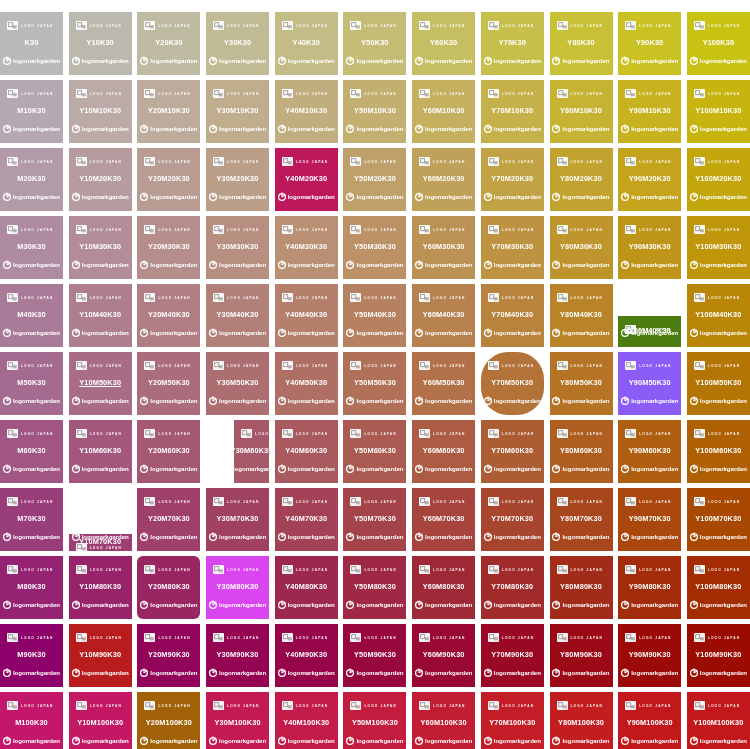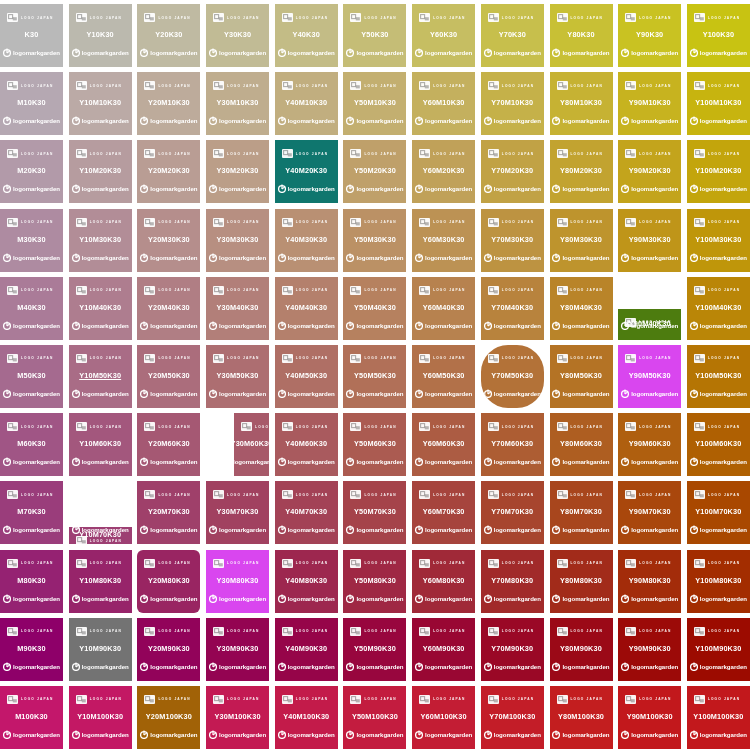--- a/index.html
+++ b/index.html
@@ -7,21 +7,21 @@
     width:750px;height:749px;
     background:#ffffff;
     font-family:"Liberation Sans", sans-serif;
     overflow:hidden;
   }
   #grid{
     display:grid;
     grid-template-columns:repeat(11, 63px);
     grid-template-rows:repeat(11, 63px);
     gap:5px;
-    padding:4px 0 0 0;
+    padding:12px 0 0 0;
     width:750px;
     box-sizing:border-box;
     justify-content:space-between;
     align-content:space-between;
     height:749px;
   }
   .cell{
     position:relative;
     box-sizing:border-box;
     display:flex;
@@ -674,21 +674,21 @@
         <span class="mark-icon">
           <svg width="8" height="9" viewBox="0 0 8 9">
             <circle cx="4" cy="5" r="3.4" fill="none" stroke="currentColor" stroke-width="1.35"></circle>
             <path d="M4 5 L4 0.6" stroke="currentColor" stroke-width="1.2" fill="none"></path>
             <path d="M4 5 L7.1 2.6" stroke="currentColor" stroke-width="1.1" fill="none"></path>
           </svg>
         </span>
         <span class="brand-bottom-text">logomarkgarden</span>
       </div>
     </div>
-    <div class="cell ink-light" style="background: #0f766e;">
+    <div class="cell ink-light" style="background: #be185d;">
       <div class="brand-top">
         <span class="badge-icon">
           <svg width="11" height="9" viewBox="0 0 11 9">
             <rect x="0" y="0" width="11" height="9" rx="1" fill="currentColor"></rect>
             <rect x="1.6" y="1.6" width="4" height="4" fill="none" stroke="rgba(0,0,0,.32)" stroke-width="1.1"></rect>
             <rect x="5.8" y="4.2" width="4" height="3.2" fill="rgba(0,0,0,.28)"></rect>
           </svg>
         </span>
         <span class="brand-top-text">LOGO JAPAN</span>
       </div>
@@ -1548,21 +1548,21 @@
         <span class="mark-icon">
           <svg width="8" height="9" viewBox="0 0 8 9">
             <circle cx="4" cy="5" r="3.4" fill="none" stroke="currentColor" stroke-width="1.35"></circle>
             <path d="M4 5 L4 0.6" stroke="currentColor" stroke-width="1.2" fill="none"></path>
             <path d="M4 5 L7.1 2.6" stroke="currentColor" stroke-width="1.1" fill="none"></path>
           </svg>
         </span>
         <span class="brand-bottom-text">logomarkgarden</span>
       </div>
     </div>
-    <div class="cell ink-light" style="background: #d946ef; justify-content: center;">
+    <div class="cell ink-light" style="background: #8b5cf6; justify-content: center;">
       <div class="brand-top">
         <span class="badge-icon">
           <svg width="11" height="9" viewBox="0 0 11 9">
             <rect x="0" y="0" width="11" height="9" rx="1" fill="currentColor"></rect>
             <rect x="1.6" y="1.6" width="4" height="4" fill="none" stroke="rgba(0,0,0,.32)" stroke-width="1.1"></rect>
             <rect x="5.8" y="4.2" width="4" height="3.2" fill="rgba(0,0,0,.28)"></rect>
           </svg>
         </span>
         <span class="brand-top-text">LOGO JAPAN</span>
       </div>
@@ -2376,21 +2376,21 @@
         <span class="mark-icon">
           <svg width="8" height="9" viewBox="0 0 8 9">
             <circle cx="4" cy="5" r="3.4" fill="none" stroke="currentColor" stroke-width="1.35"></circle>
             <path d="M4 5 L4 0.6" stroke="currentColor" stroke-width="1.2" fill="none"></path>
             <path d="M4 5 L7.1 2.6" stroke="currentColor" stroke-width="1.1" fill="none"></path>
           </svg>
         </span>
         <span class="brand-bottom-text">logomarkgarden</span>
       </div>
     </div>
-    <div class="cell ink-light" style="background: #737373;">
+    <div class="cell ink-light" style="background: #b91c1c;">
       <div class="brand-top">
         <span class="badge-icon">
           <svg width="11" height="9" viewBox="0 0 11 9">
             <rect x="0" y="0" width="11" height="9" rx="1" fill="currentColor"></rect>
             <rect x="1.6" y="1.6" width="4" height="4" fill="none" stroke="rgba(0,0,0,.32)" stroke-width="1.1"></rect>
             <rect x="5.8" y="4.2" width="4" height="3.2" fill="rgba(0,0,0,.28)"></rect>
           </svg>
         </span>
         <span class="brand-top-text">LOGO JAPAN</span>
       </div>

